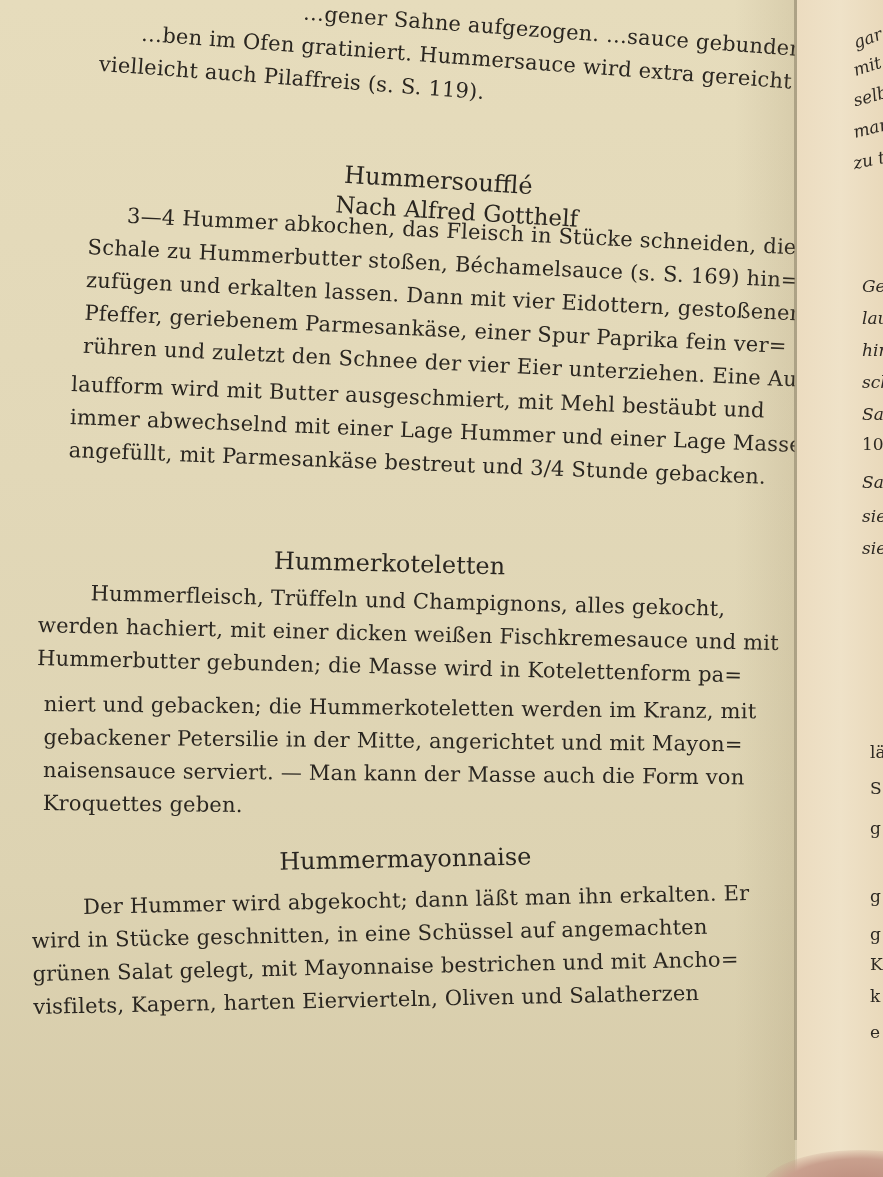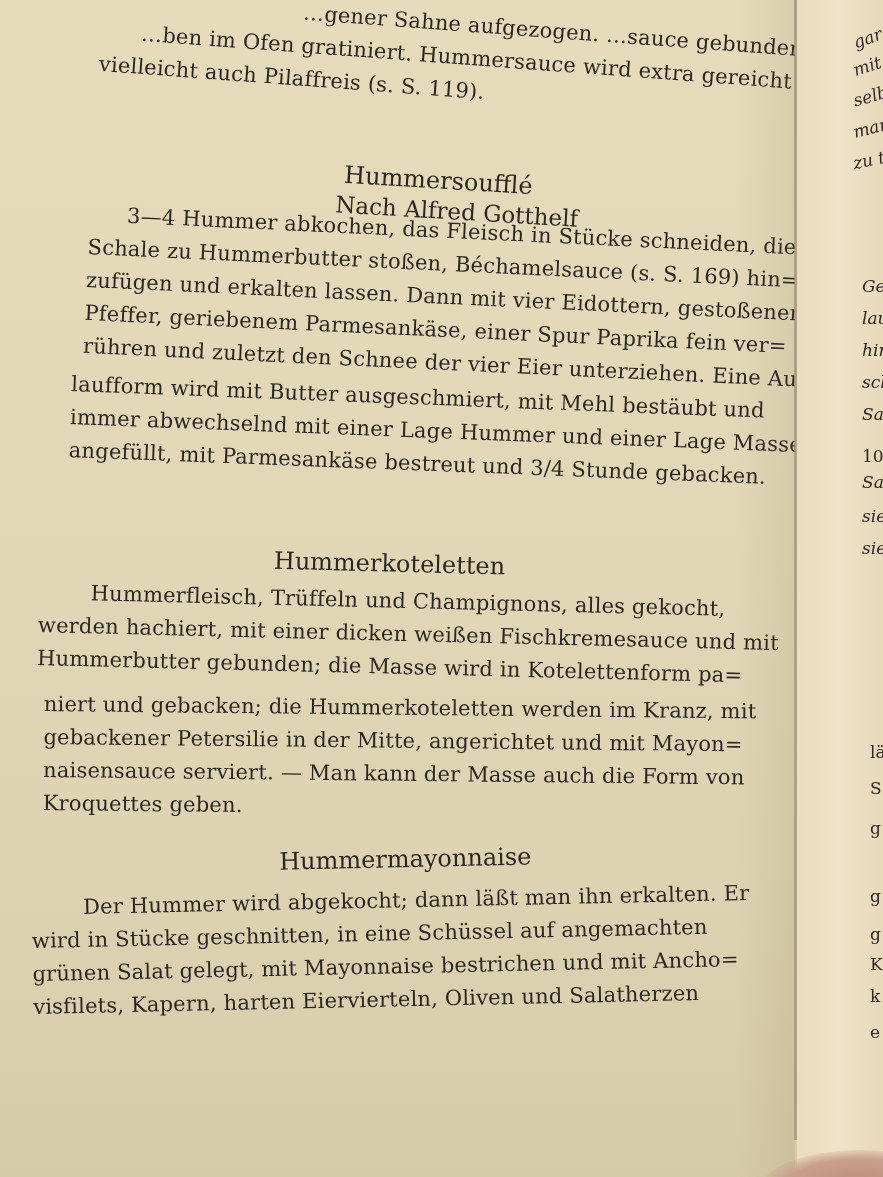--- a/index.html
+++ b/index.html
@@ -107,21 +107,21 @@
 <div class="rp-line" style="top:56px; transform: rotate(-18deg);">mit</div>
 <div class="rp-line" style="top:86px; transform: rotate(-16deg);">selb</div>
 <div class="rp-line" style="top:118px; transform: rotate(-14deg);">mar</div>
 <div class="rp-line" style="top:150px; transform: rotate(-12deg);">zu t</div>
 
 <div class="rp-line" style="top:276px; left:862px;">Gel</div>
 <div class="rp-line" style="top:308px; left:862px;">lau</div>
 <div class="rp-line" style="top:340px; left:862px;">hin</div>
 <div class="rp-line" style="top:372px; left:862px;">schr</div>
 <div class="rp-line" style="top:404px; left:862px;">Sa</div>
-<div class="rp-line" style="top:446px; left:862px; font-style:normal;">10</div>
+<div class="rp-line" style="top:434px; left:862px; font-style:normal;">10</div>
 <div class="rp-line" style="top:472px; left:862px;">Sa</div>
 <div class="rp-line" style="top:506px; left:862px;">sie</div>
 <div class="rp-line" style="top:538px; left:862px;">sie</div>
 
 <div class="rp-line" style="top:742px; left:870px; font-style:normal;">lä</div>
 <div class="rp-line" style="top:778px; left:870px; font-style:normal;">S</div>
 <div class="rp-line" style="top:818px; left:870px; font-style:normal;">g</div>
 <div class="rp-line" style="top:886px; left:870px; font-style:normal;">g</div>
 <div class="rp-line" style="top:924px; left:870px; font-style:normal;">g</div>
 <div class="rp-line" style="top:954px; left:870px; font-style:normal;">K</div>

